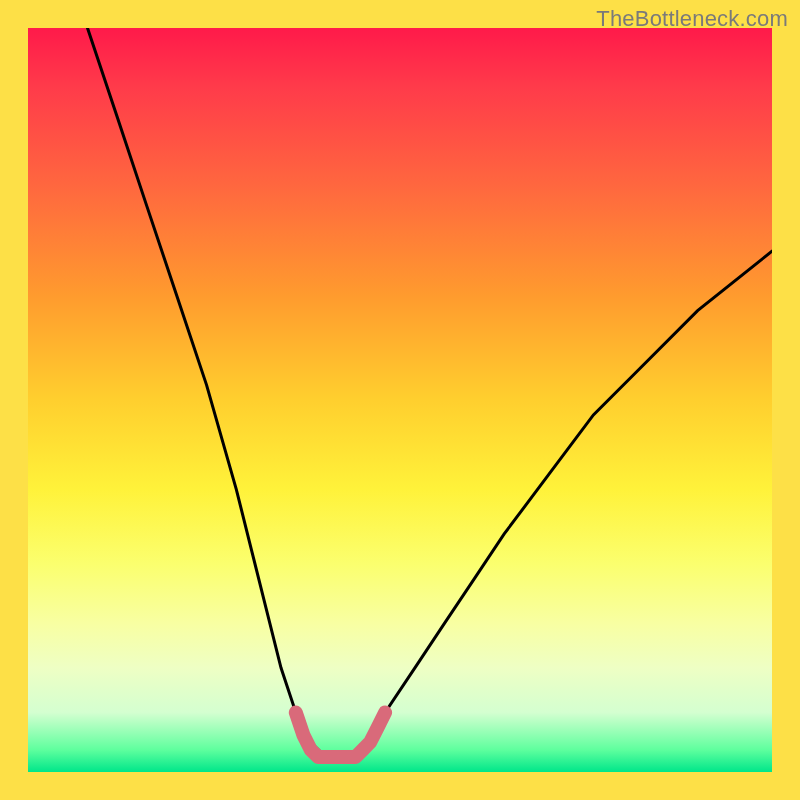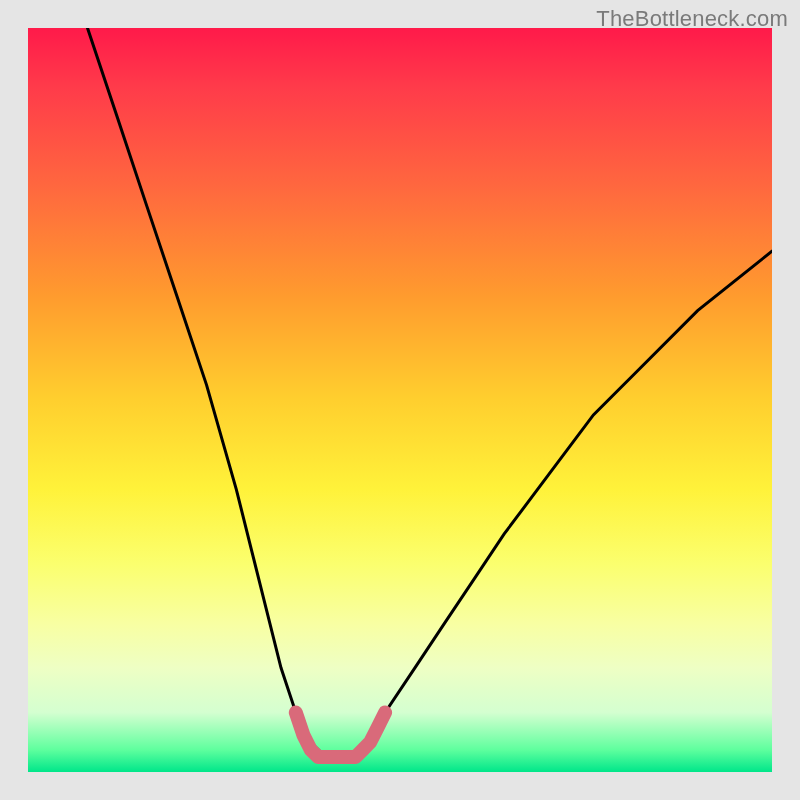--- a/index.html
+++ b/index.html
@@ -1,20 +1,20 @@
 <!DOCTYPE html>
 <html><head>
 <meta charset="utf-8">
 <style>
   * { margin: 0; padding: 0; box-sizing: border-box; }
   body { width: 800px; height: 800px; background: #000; position: relative; font-family: Arial, sans-serif; }
   .outer {
     width: 800px;
     height: 800px;
-    background: #e5e5e5;
+    background: #fde047;
     position: relative;
   }
   .plot-area {
     position: absolute;
     left: 28px;
     top: 28px;
     width: 744px;
     height: 744px;
     background: linear-gradient(to bottom,
       #ff1a4a 0%,

